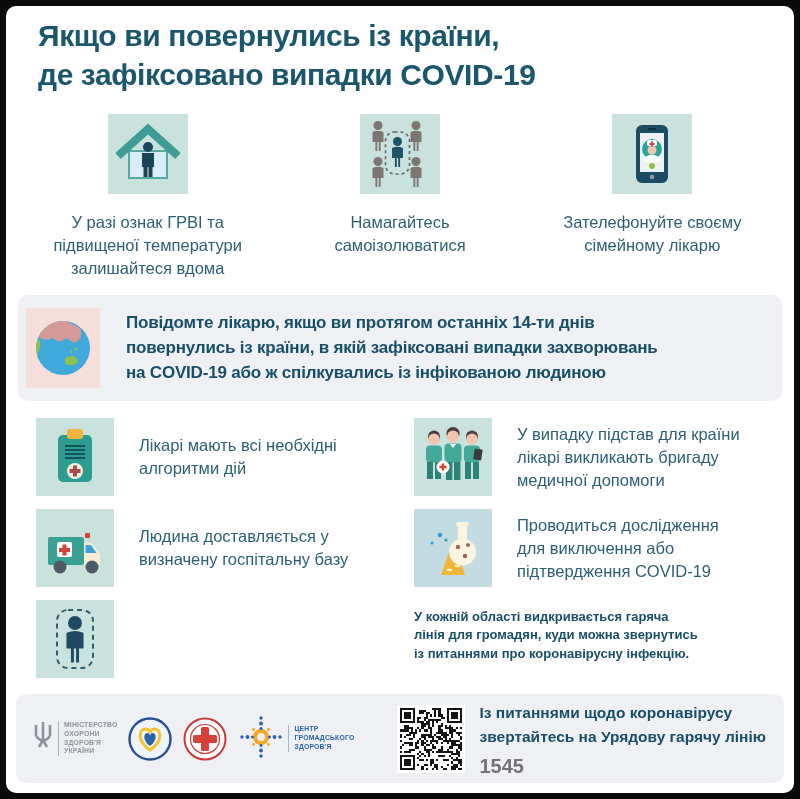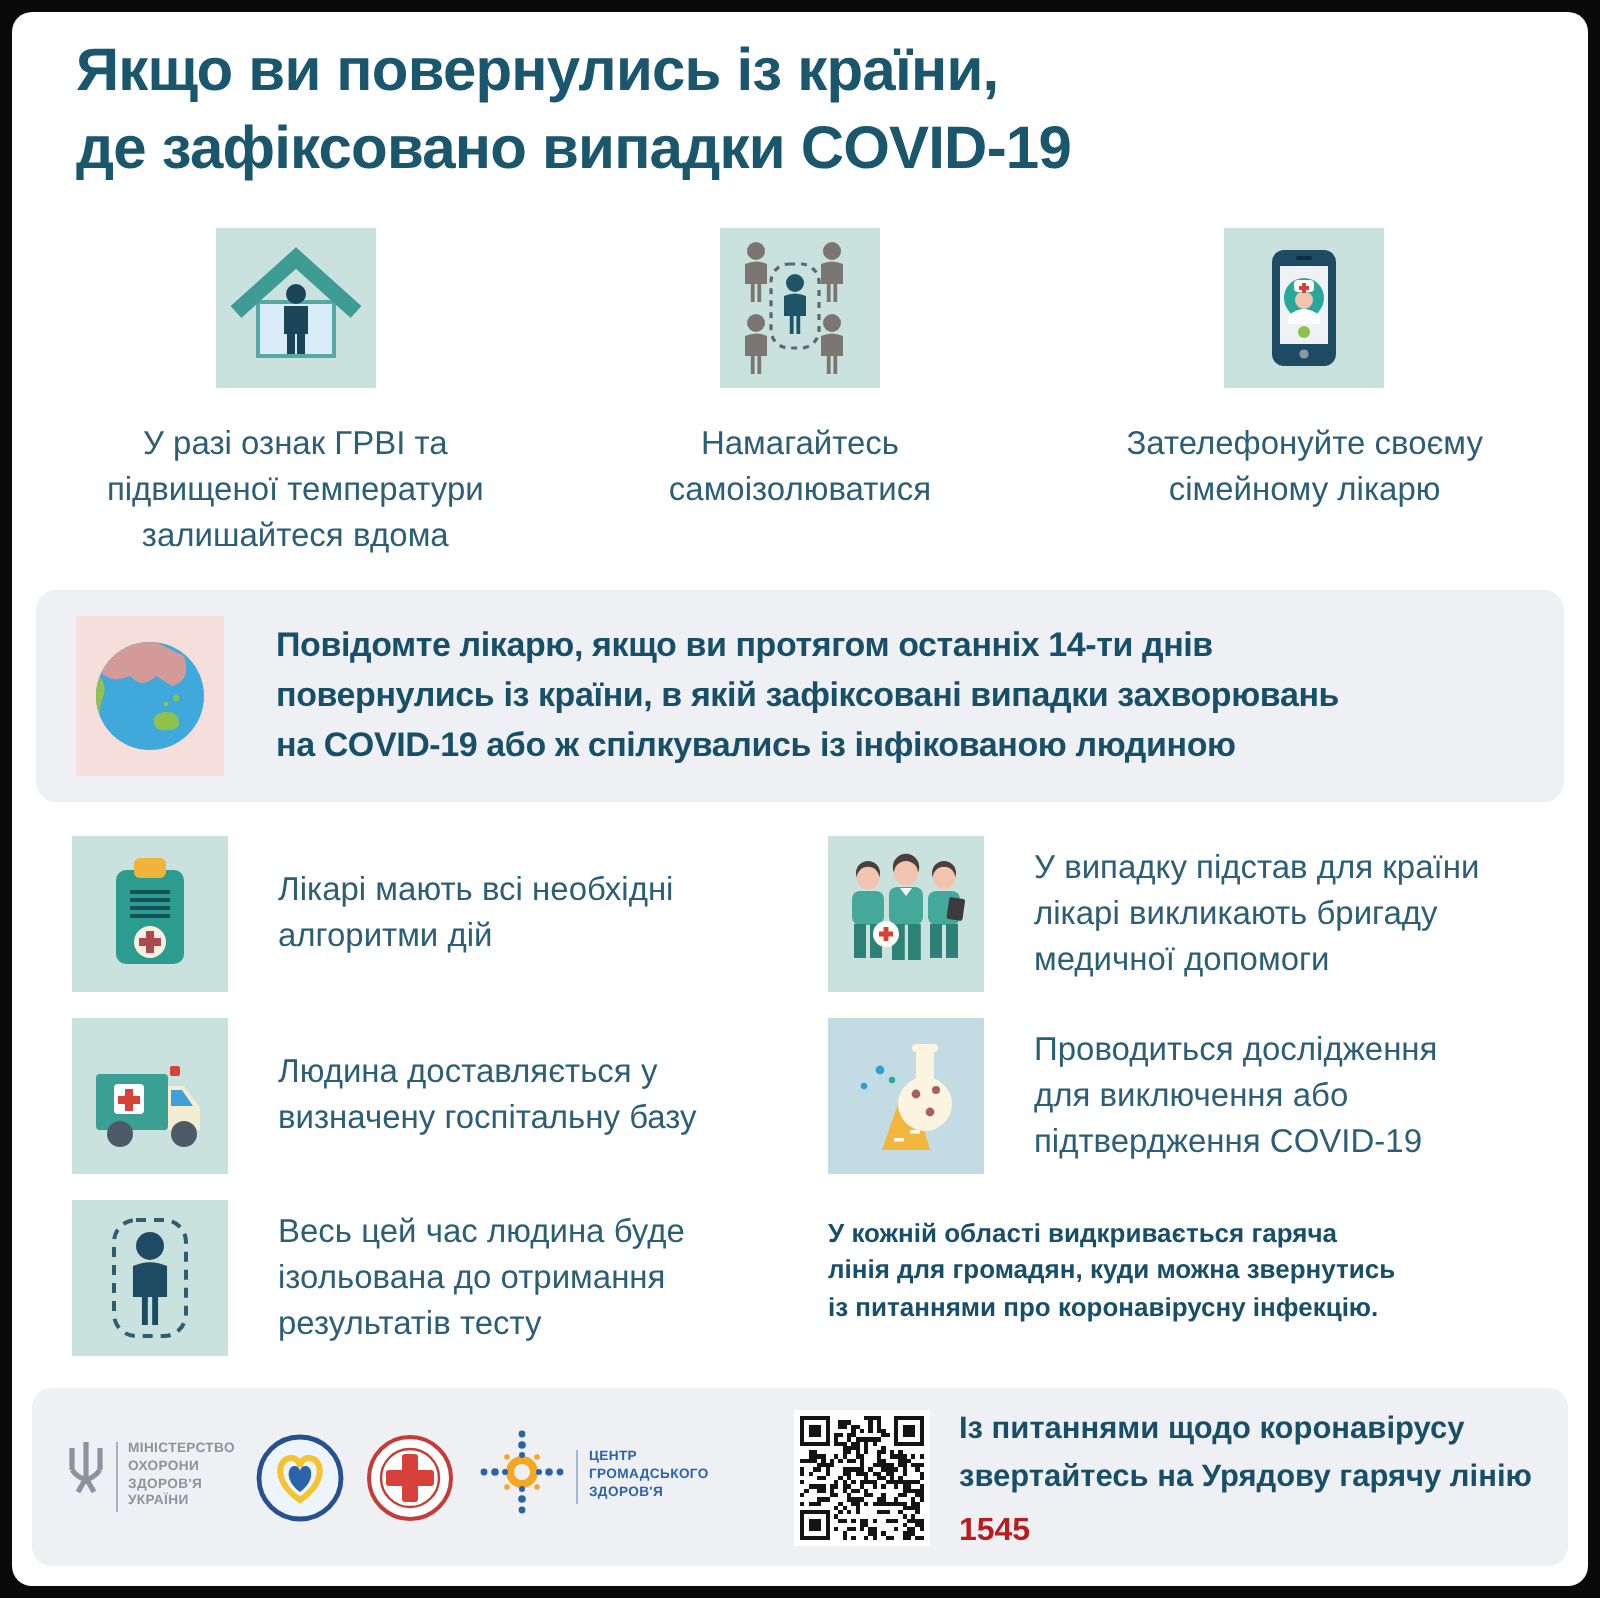--- a/index.html
+++ b/index.html
@@ -22,21 +22,21 @@
   .top-col { flex:1; display:flex; flex-direction:column; align-items:center; }
   .top-icon { width:80px; height:80px; }
   .top-icon svg { width:100%; height:100%; display:block; }
   .caption {
     margin-top:17px; font-size:16.5px; color:#2c5f76; text-align:center;
     line-height:1.38; white-space:pre-line;
   }
   
   .notice {
     margin:16px 12px 0; background:#eef0f4; border-radius:10px;
-    display:flex; align-items:center; gap:26px; padding:13px 20px;
+    display:flex; align-items:center; gap:26px; padding:13px 8px;
   }
   .globe-box { width:74px; height:80px; flex:none; }
   .globe-box svg { width:100%; height:100%; display:block; }
   .notice-text {
     font-size:17px; font-weight:bold; color:#184f68; line-height:1.45;
     white-space:pre-line; letter-spacing:-0.2px;
   }
   
   .grid {
     margin:17px 30px 16px 30px; display:grid;
@@ -62,21 +62,21 @@
     padding-left:5px; margin-left:4px;
   }
   .emblem { width:44px; height:44px; }
   .emblem svg { width:100%; height:100%; display:block; }
   .cgz { display:flex; align-items:center; }
   .cgz .logo-text { color:#2b63a8; border-left-color:#9db9d8; }
   .hotline { margin-left:auto; display:flex; align-items:center; gap:14px; }
   .qr { width:68px; height:68px; background:#fff; padding:3px; flex:none; }
   .qr svg { width:100%; height:100%; display:block; }
   .hotline-body { font-size:15.5px; font-weight:bold; color:#184f68; line-height:1.55; }
-  .hotline-number { color:#b91c1c; font-size:16px; line-height:1.1; margin-top:6px; }
+  .hotline-number { color:#737373; font-size:20px; line-height:1.1; margin-top:6px; }
 </style>
 </head>
 <body>
 
 <div class="frame">
   <div class="page">
 
     <h1 class="title">Якщо ви повернулись із країни,
 де зафіксовано випадки COVID-19</h1>
 
@@ -262,23 +262,20 @@
       </div>
 
       <div class="cell">
         <span class="cell-icon">
           <svg viewBox="0 0 78 78">
             <rect width="78" height="78" fill="#c9e2dd"></rect>
             <rect x="21" y="10" width="36" height="58" rx="11" fill="none" stroke="#2f5d70" stroke-width="2" stroke-dasharray="5 4"></rect>
             <use href="#person-sil" transform="translate(26.6,16) scale(1.55)" fill="#1d4b63"></use>
           </svg>
         </span>
-        <div class="cell-text">Весь цей час людина буде
-ізольована до отримання
-результатів тесту</div>
       </div>
 
       <div class="cell bold">
         <div class="cell-text">У кожній області видкривається гаряча
 лінія для громадян, куди можна звернутись
 із питаннями про коронавірусну інфекцію.</div>
       </div>
     </div>
 
     <div class="footer">

